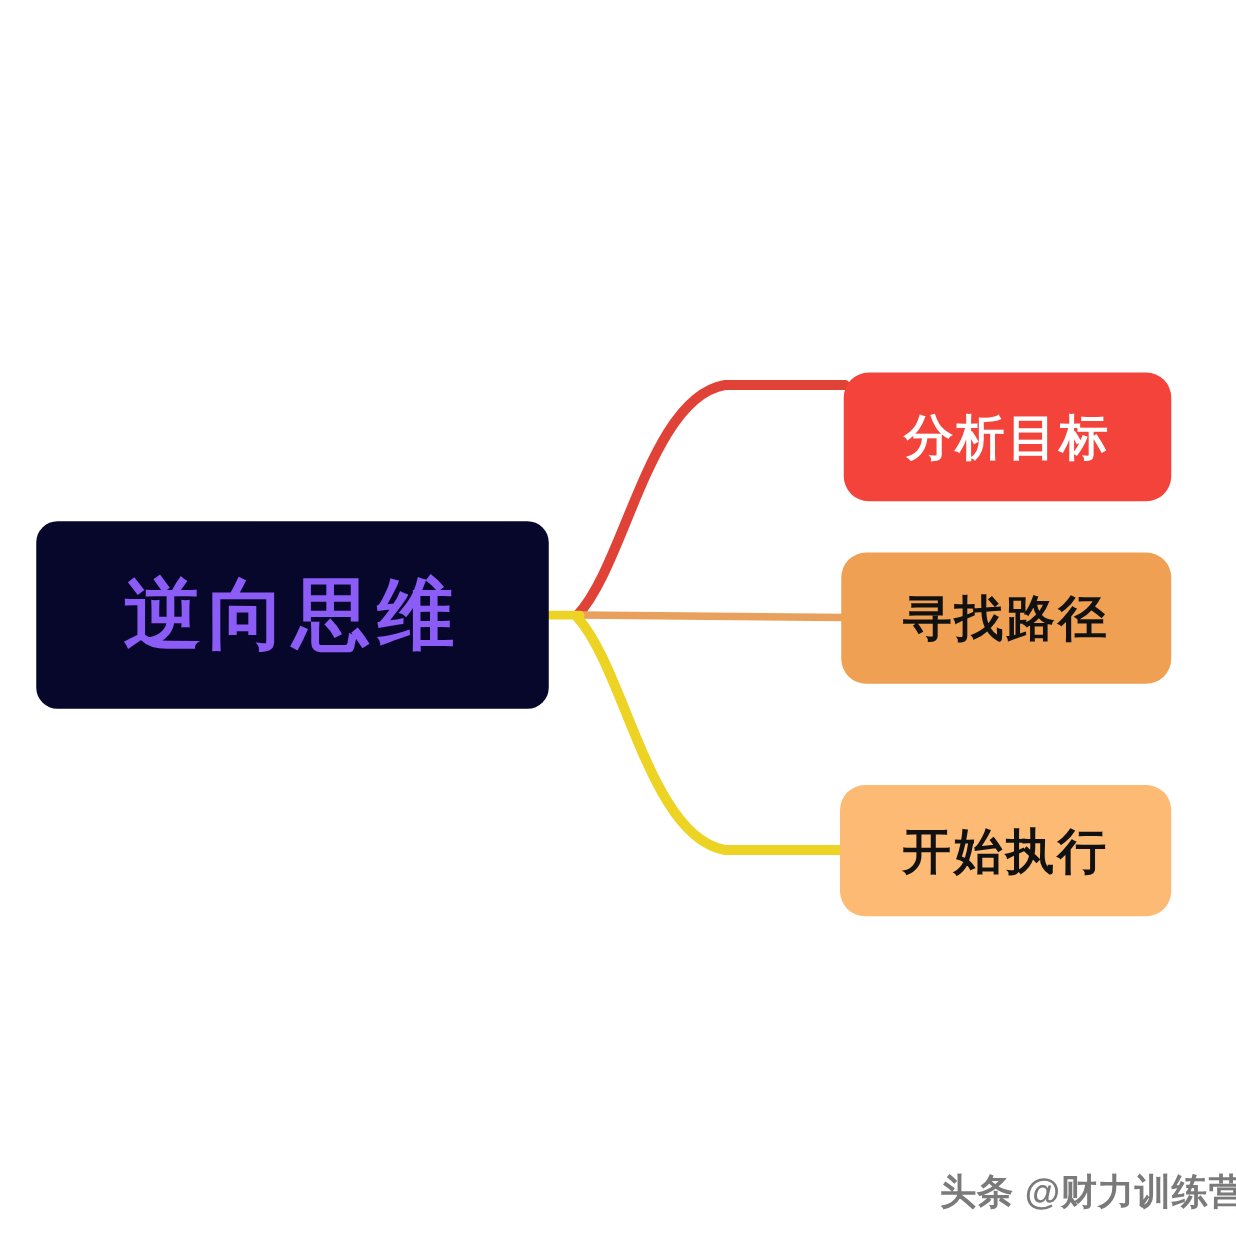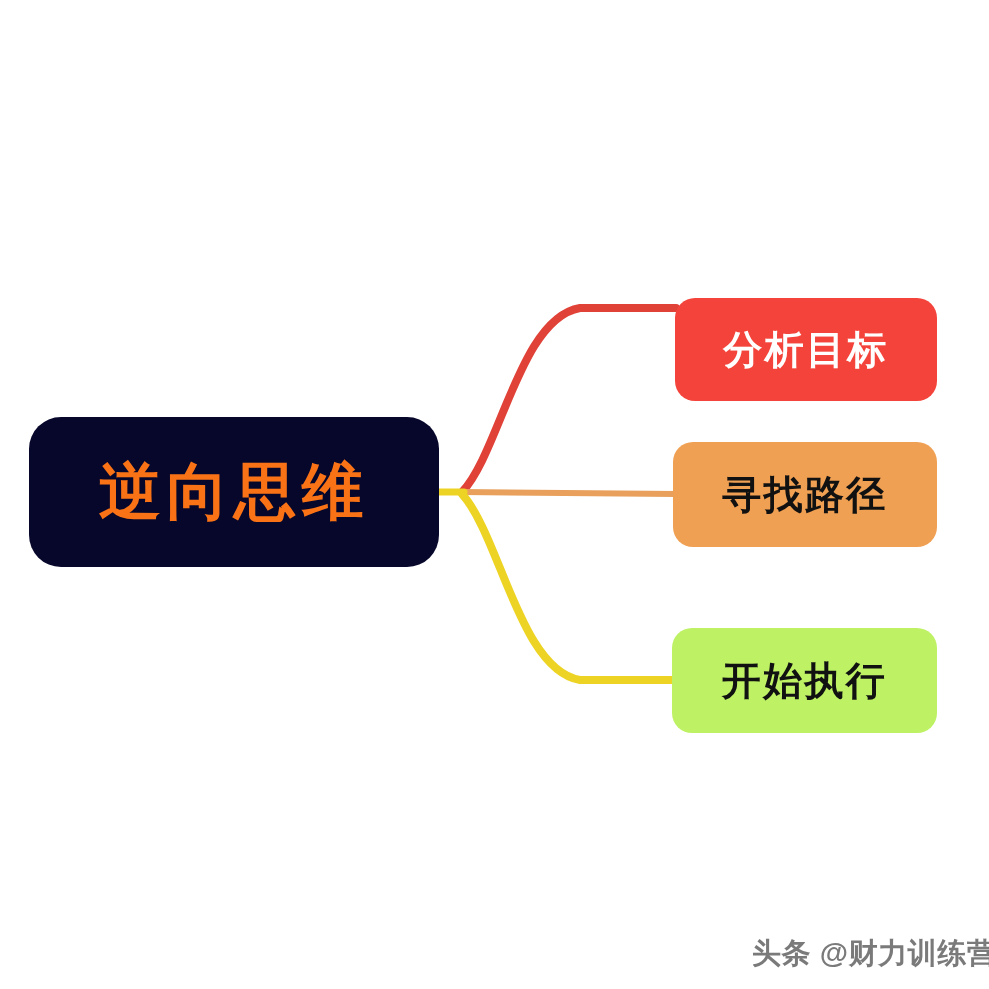--- a/index.html
+++ b/index.html
@@ -33,23 +33,23 @@
     box-sizing: border-box;
     text-align: center;
     letter-spacing: 0.06em;
     white-space: nowrap;
   }
   .node-root {
     left: 29px;
     top: 417px;
     width: 410px;
     height: 150px;
-    border-radius: 32px;
+    border-radius: 17px;
     background: #07072b;
-    color: #f97316;
+    color: #8b5cf6;
     font-size: 62px;
     font-weight: 700;
     letter-spacing: 0.09em;
     z-index: 3;
   }
   .node-branch {
     border-radius: 20px;
     font-size: 39px;
     font-weight: 700;
     z-index: 3;
@@ -70,21 +70,21 @@
     height: 105px;
     background: #f0a053;
     color: #111111;
     font-family: Liberation Mono, monospace;
   }
   .node-b2 {
     left: 672px;
     top: 628px;
     width: 265px;
     height: 105px;
-    background: #bef264;
+    background: #fdba74;
     color: #111111;
   }
   .watermark {
     position: absolute;
     left: 752px;
     top: 934px;
     font-size: 29px;
     font-weight: 700;
     color: #5d5d5d;
     opacity: 0.82;

